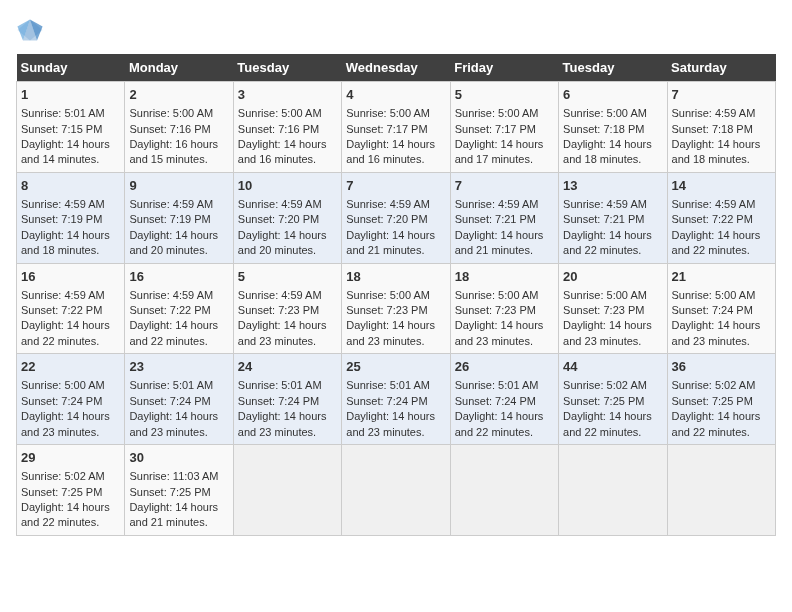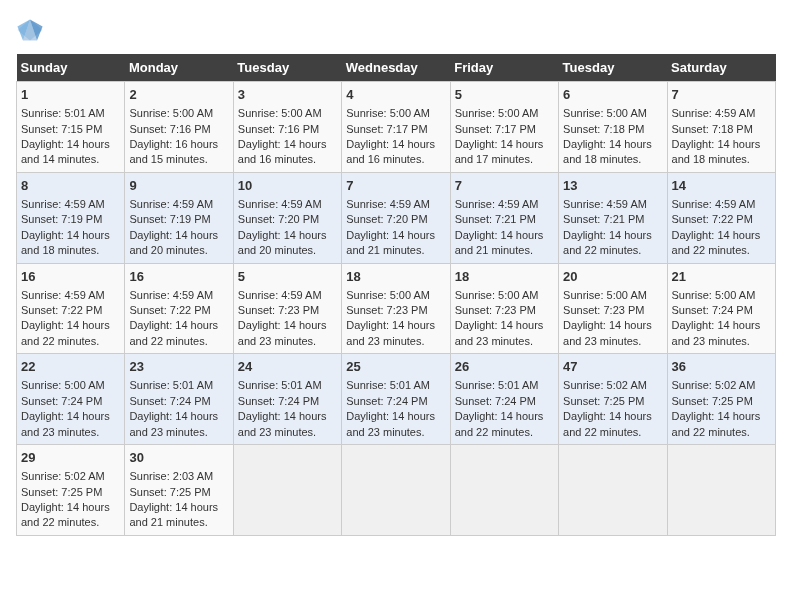--- a/index.html
+++ b/index.html
@@ -277,42 +277,42 @@
           <div>Sunset: 7:24 PM</div>
           <div>Daylight: 14 hours and 23 minutes.</div>
         </td>
         <td>
           <span class="day-number">26</span>
           <div>Sunrise: 5:01 AM</div>
           <div>Sunset: 7:24 PM</div>
           <div>Daylight: 14 hours and 22 minutes.</div>
         </td>
         <td>
-          <span class="day-number">47</span>
+          <span class="day-number">44</span>
           <div>Sunrise: 5:02 AM</div>
           <div>Sunset: 7:25 PM</div>
           <div>Daylight: 14 hours and 22 minutes.</div>
         </td>
         <td>
           <span class="day-number">36</span>
           <div>Sunrise: 5:02 AM</div>
           <div>Sunset: 7:25 PM</div>
           <div>Daylight: 14 hours and 22 minutes.</div>
         </td>
       </tr>
       <tr>
         <td>
           <span class="day-number">29</span>
           <div>Sunrise: 5:02 AM</div>
           <div>Sunset: 7:25 PM</div>
           <div>Daylight: 14 hours and 22 minutes.</div>
         </td>
         <td>
           <span class="day-number">30</span>
-          <div>Sunrise: 2:03 AM</div>
+          <div>Sunrise: 11:03 AM</div>
           <div>Sunset: 7:25 PM</div>
           <div>Daylight: 14 hours and 21 minutes.</div>
         </td>
         <td class="empty-cell"></td>
         <td class="empty-cell"></td>
         <td class="empty-cell"></td>
         <td class="empty-cell"></td>
         <td class="empty-cell"></td>
       </tr>
     </tbody>

